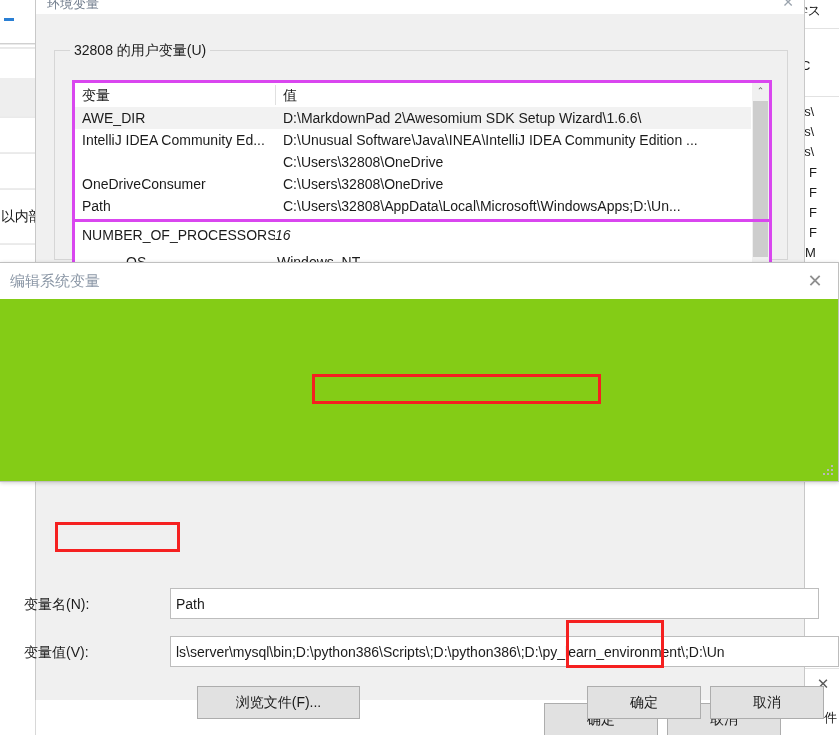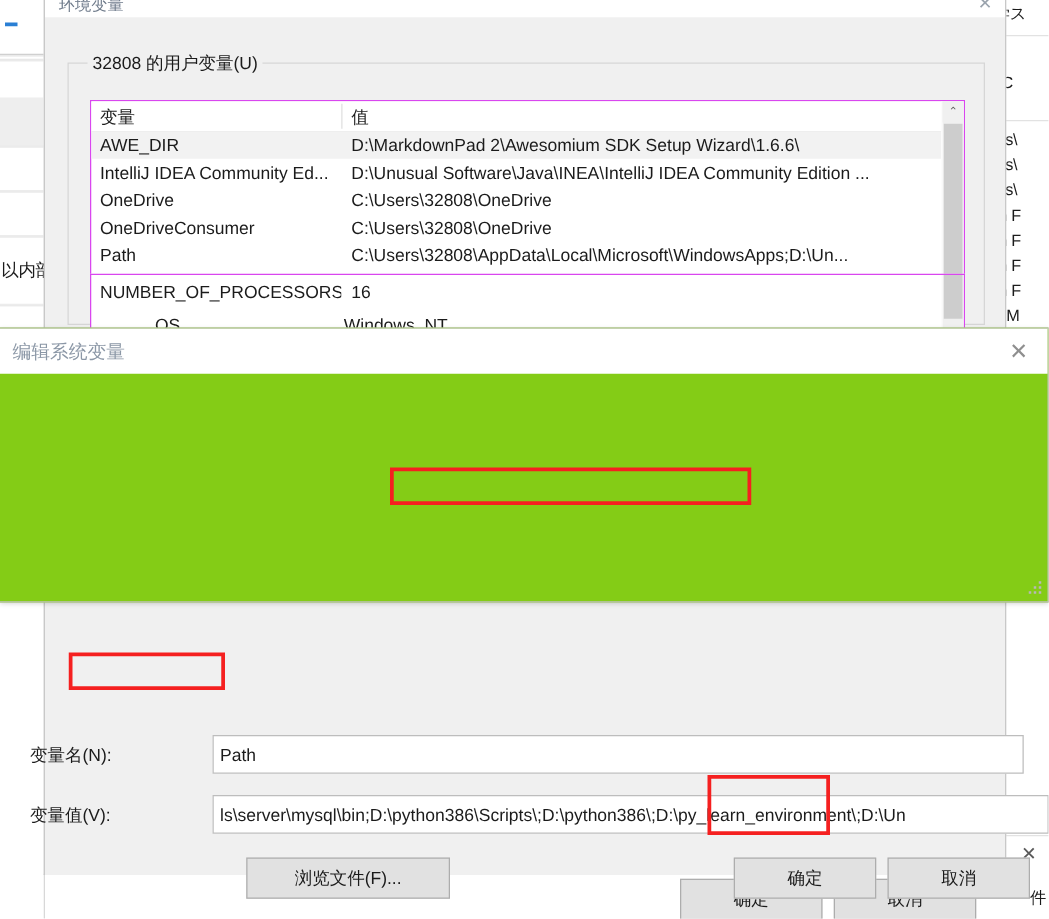--- a/index.html
+++ b/index.html
@@ -108,21 +108,21 @@
     padding: 0 4px;
     font-size: 14px;
     color: #1b1b1b;
     white-space: nowrap;
   }
 
   
   .listview {
     position: absolute;
     background: #ffffff;
-    border: 1px solid #d946ef;
+    border: 3px solid #d946ef;
     box-sizing: border-box;
     overflow: hidden;
   }
   .lv-header {
     position: absolute; left: 0; top: 0; right: 0; height: 24px;
     background: #ffffff;
     border-bottom: 1px solid #e0e0e0;
   }
   .lv-header-cell {
     position: absolute; top: 0; height: 24px; line-height: 24px;
@@ -296,21 +296,20 @@
         <div class="lv-rows">
           <div class="lv-row selected">
             <div class="lv-name" style="width:193px;">AWE_DIR</div>
             <div class="lv-value" style="left:208px; width:510px;">D:\MarkdownPad 2\Awesomium SDK Setup Wizard\1.6.6\</div>
           </div>
           <div class="lv-row">
             <div class="lv-name" style="width:193px;">IntelliJ IDEA Community Ed...</div>
             <div class="lv-value" style="left:208px; width:510px;">D:\Unusual Software\Java\INEA\IntelliJ IDEA Community Edition ...</div>
           </div>
           <div class="lv-row">
-            <div class="lv-name" style="width:193px;">OneDrive</div>
             <div class="lv-value" style="left:208px; width:510px;">C:\Users\32808\OneDrive</div>
           </div>
           <div class="lv-row">
             <div class="lv-name" style="width:193px;">OneDriveConsumer</div>
             <div class="lv-value" style="left:208px; width:510px;">C:\Users\32808\OneDrive</div>
           </div>
           <div class="lv-row">
             <div class="lv-name" style="width:193px;">Path</div>
             <div class="lv-value" style="left:208px; width:510px;">C:\Users\32808\AppData\Local\Microsoft\WindowsApps;D:\Un...</div>
           </div>
@@ -329,21 +328,21 @@
           <div class="sb-thumb" style="top:18px; height:136px;"></div>
         </div>
       </div>
 
       <div class="groupbox" style="left:18px; top:258px; width:734px; height:148px;"></div>
 
       <div class="listview" style="left:36px; top:205px; width:700px; height:188px;">
         <div class="lv-rows" style="top:0;">
           <div class="lv-row" style="height:27px;line-height:27px;">
             <div class="lv-name" style="width:193px;height:27px;line-height:27px;">NUMBER_OF_PROCESSORS</div>
-            <div class="lv-value" style="left:208px;width:510px;height:27px;line-height:27px;">16</div>
+            <div class="lv-value" style="left:200px;width:510px;height:27px;line-height:27px;font-style:italic;">16</div>
           </div>
           <div class="lv-row" style="height:27px;line-height:27px;">
             <div class="lv-name" style="width:193px;height:27px;line-height:27px;margin-left:44px;">OS</div>
             <div class="lv-value" style="left:202px;width:510px;height:27px;line-height:27px;">Windows_NT</div>
           </div>
           <div class="lv-row selected" style="height:27px;line-height:27px;">
             <div class="lv-name" style="width:193px;height:27px;line-height:27px;">Path</div>
             <div class="lv-value" style="left:208px;width:510px;height:27px;line-height:27px;">%JAVA_HOME%\bin;%JAVA_HOME%\jre\bin;C:\Program Files (x...</div>
           </div>
           <div class="lv-row" style="height:27px;line-height:27px;">

